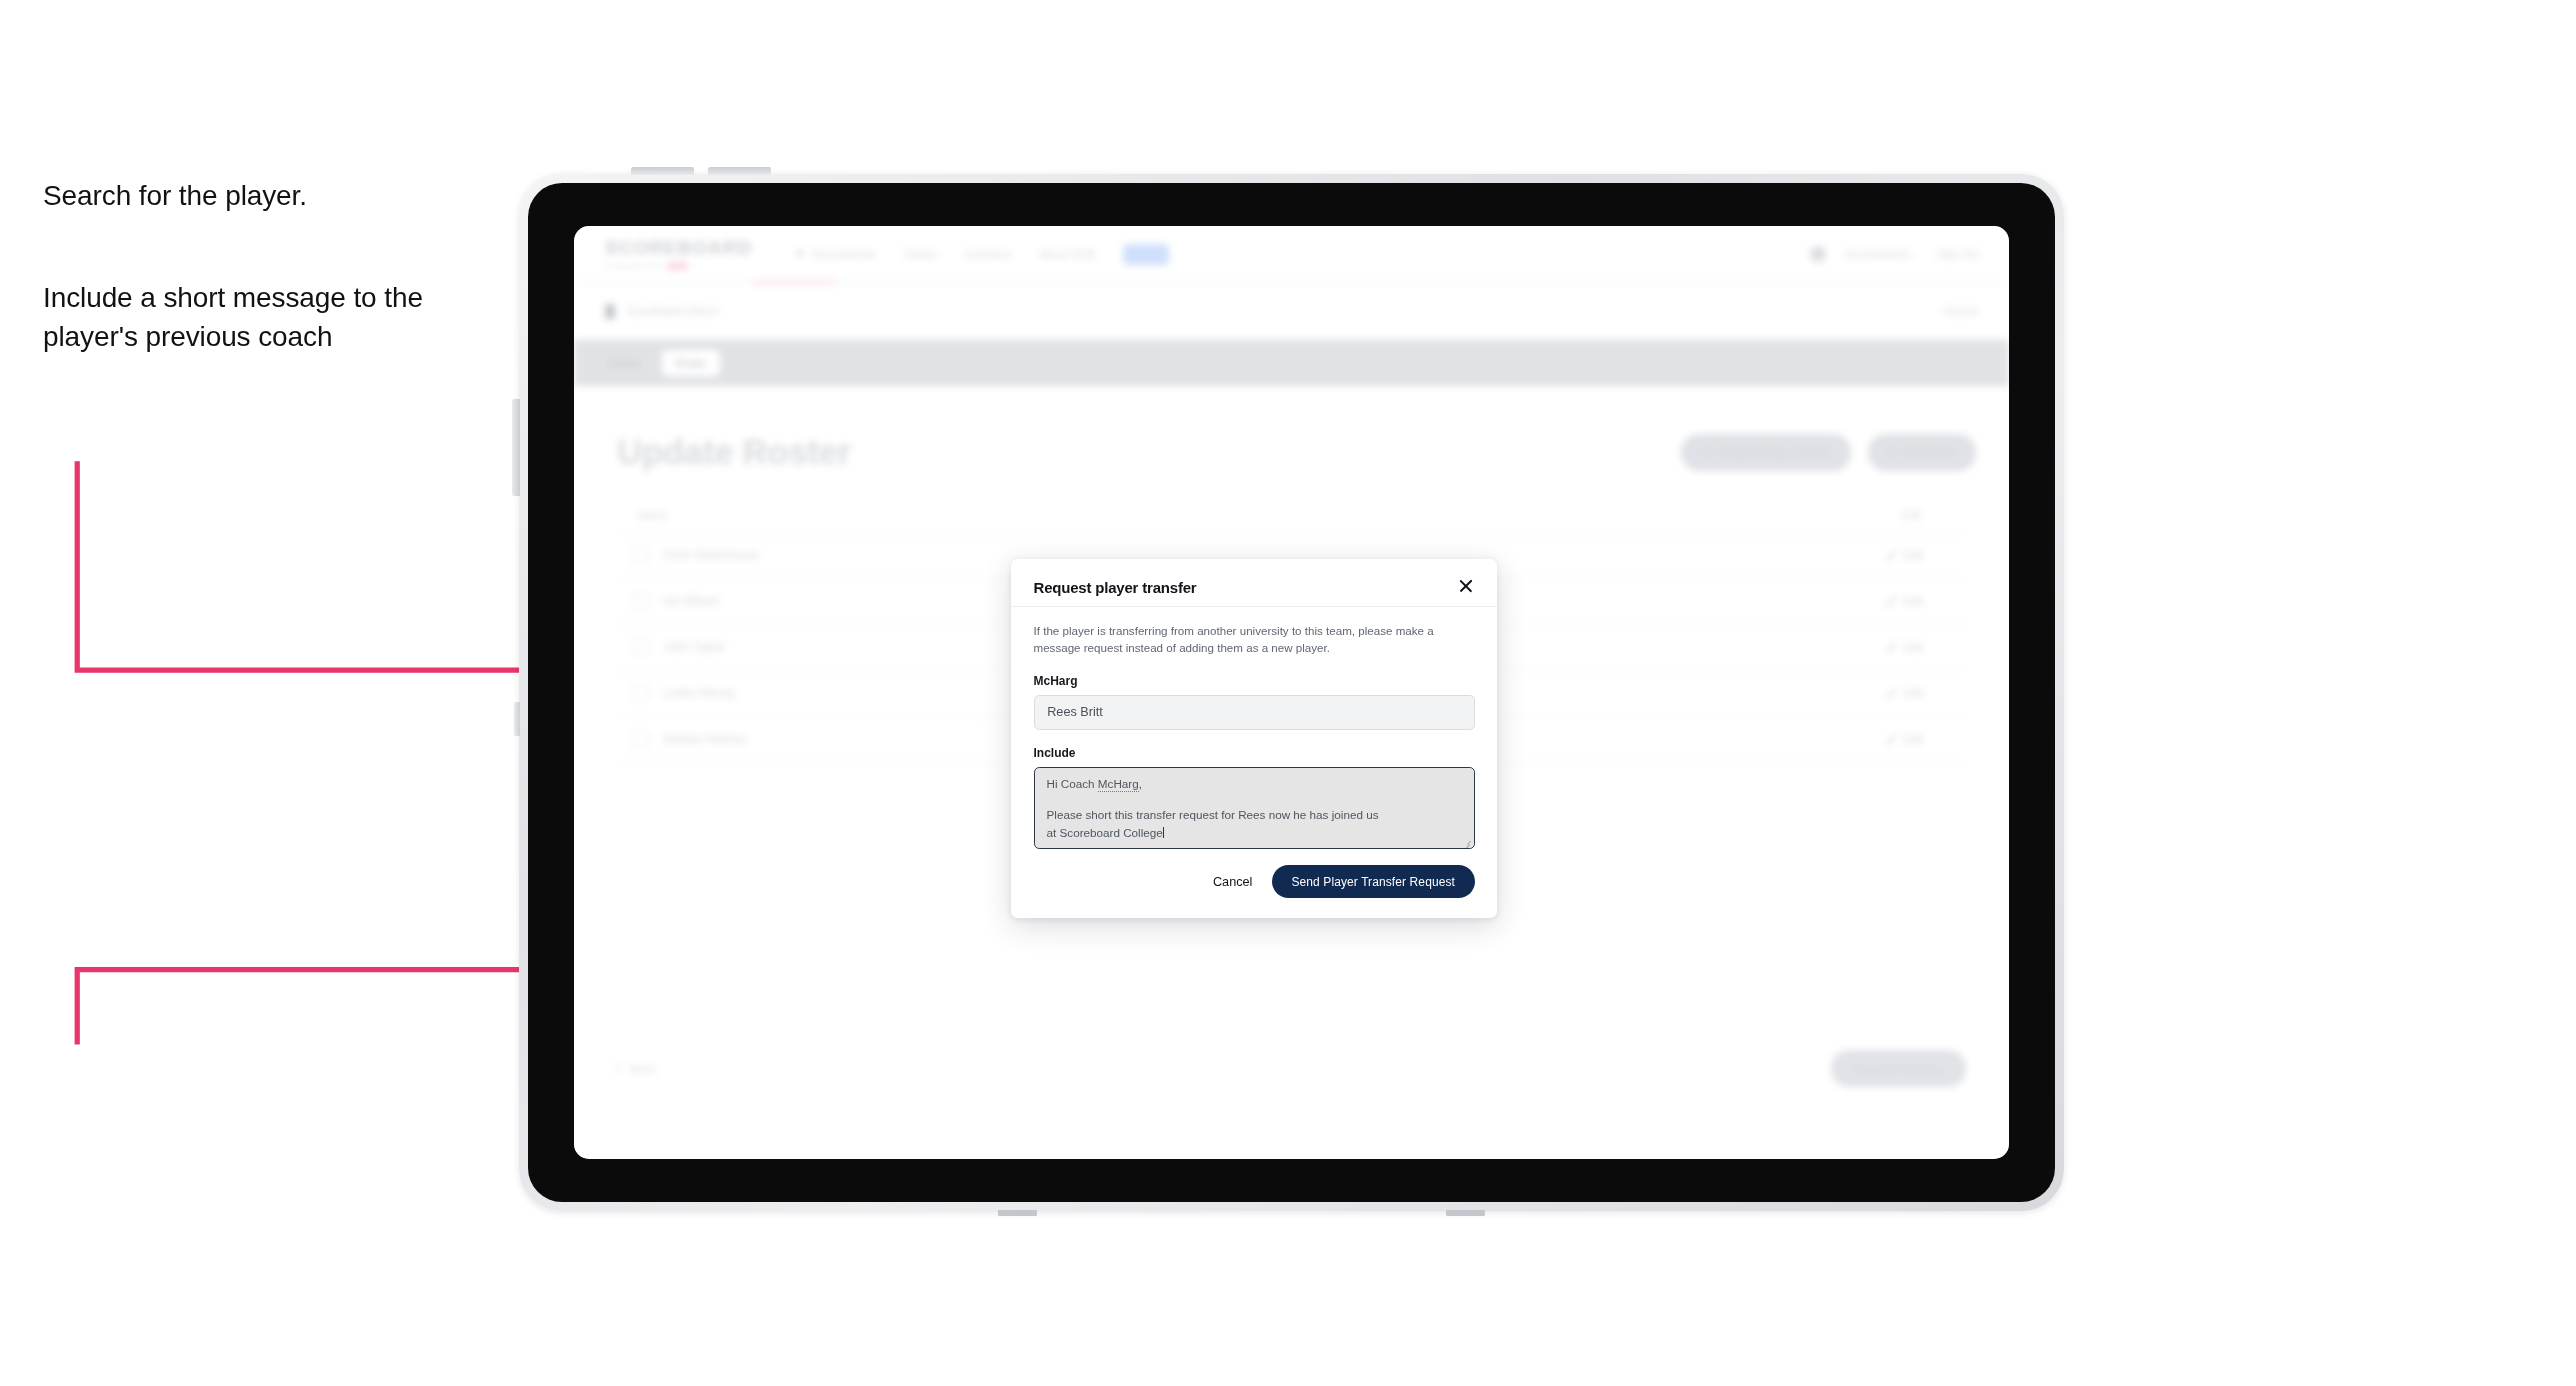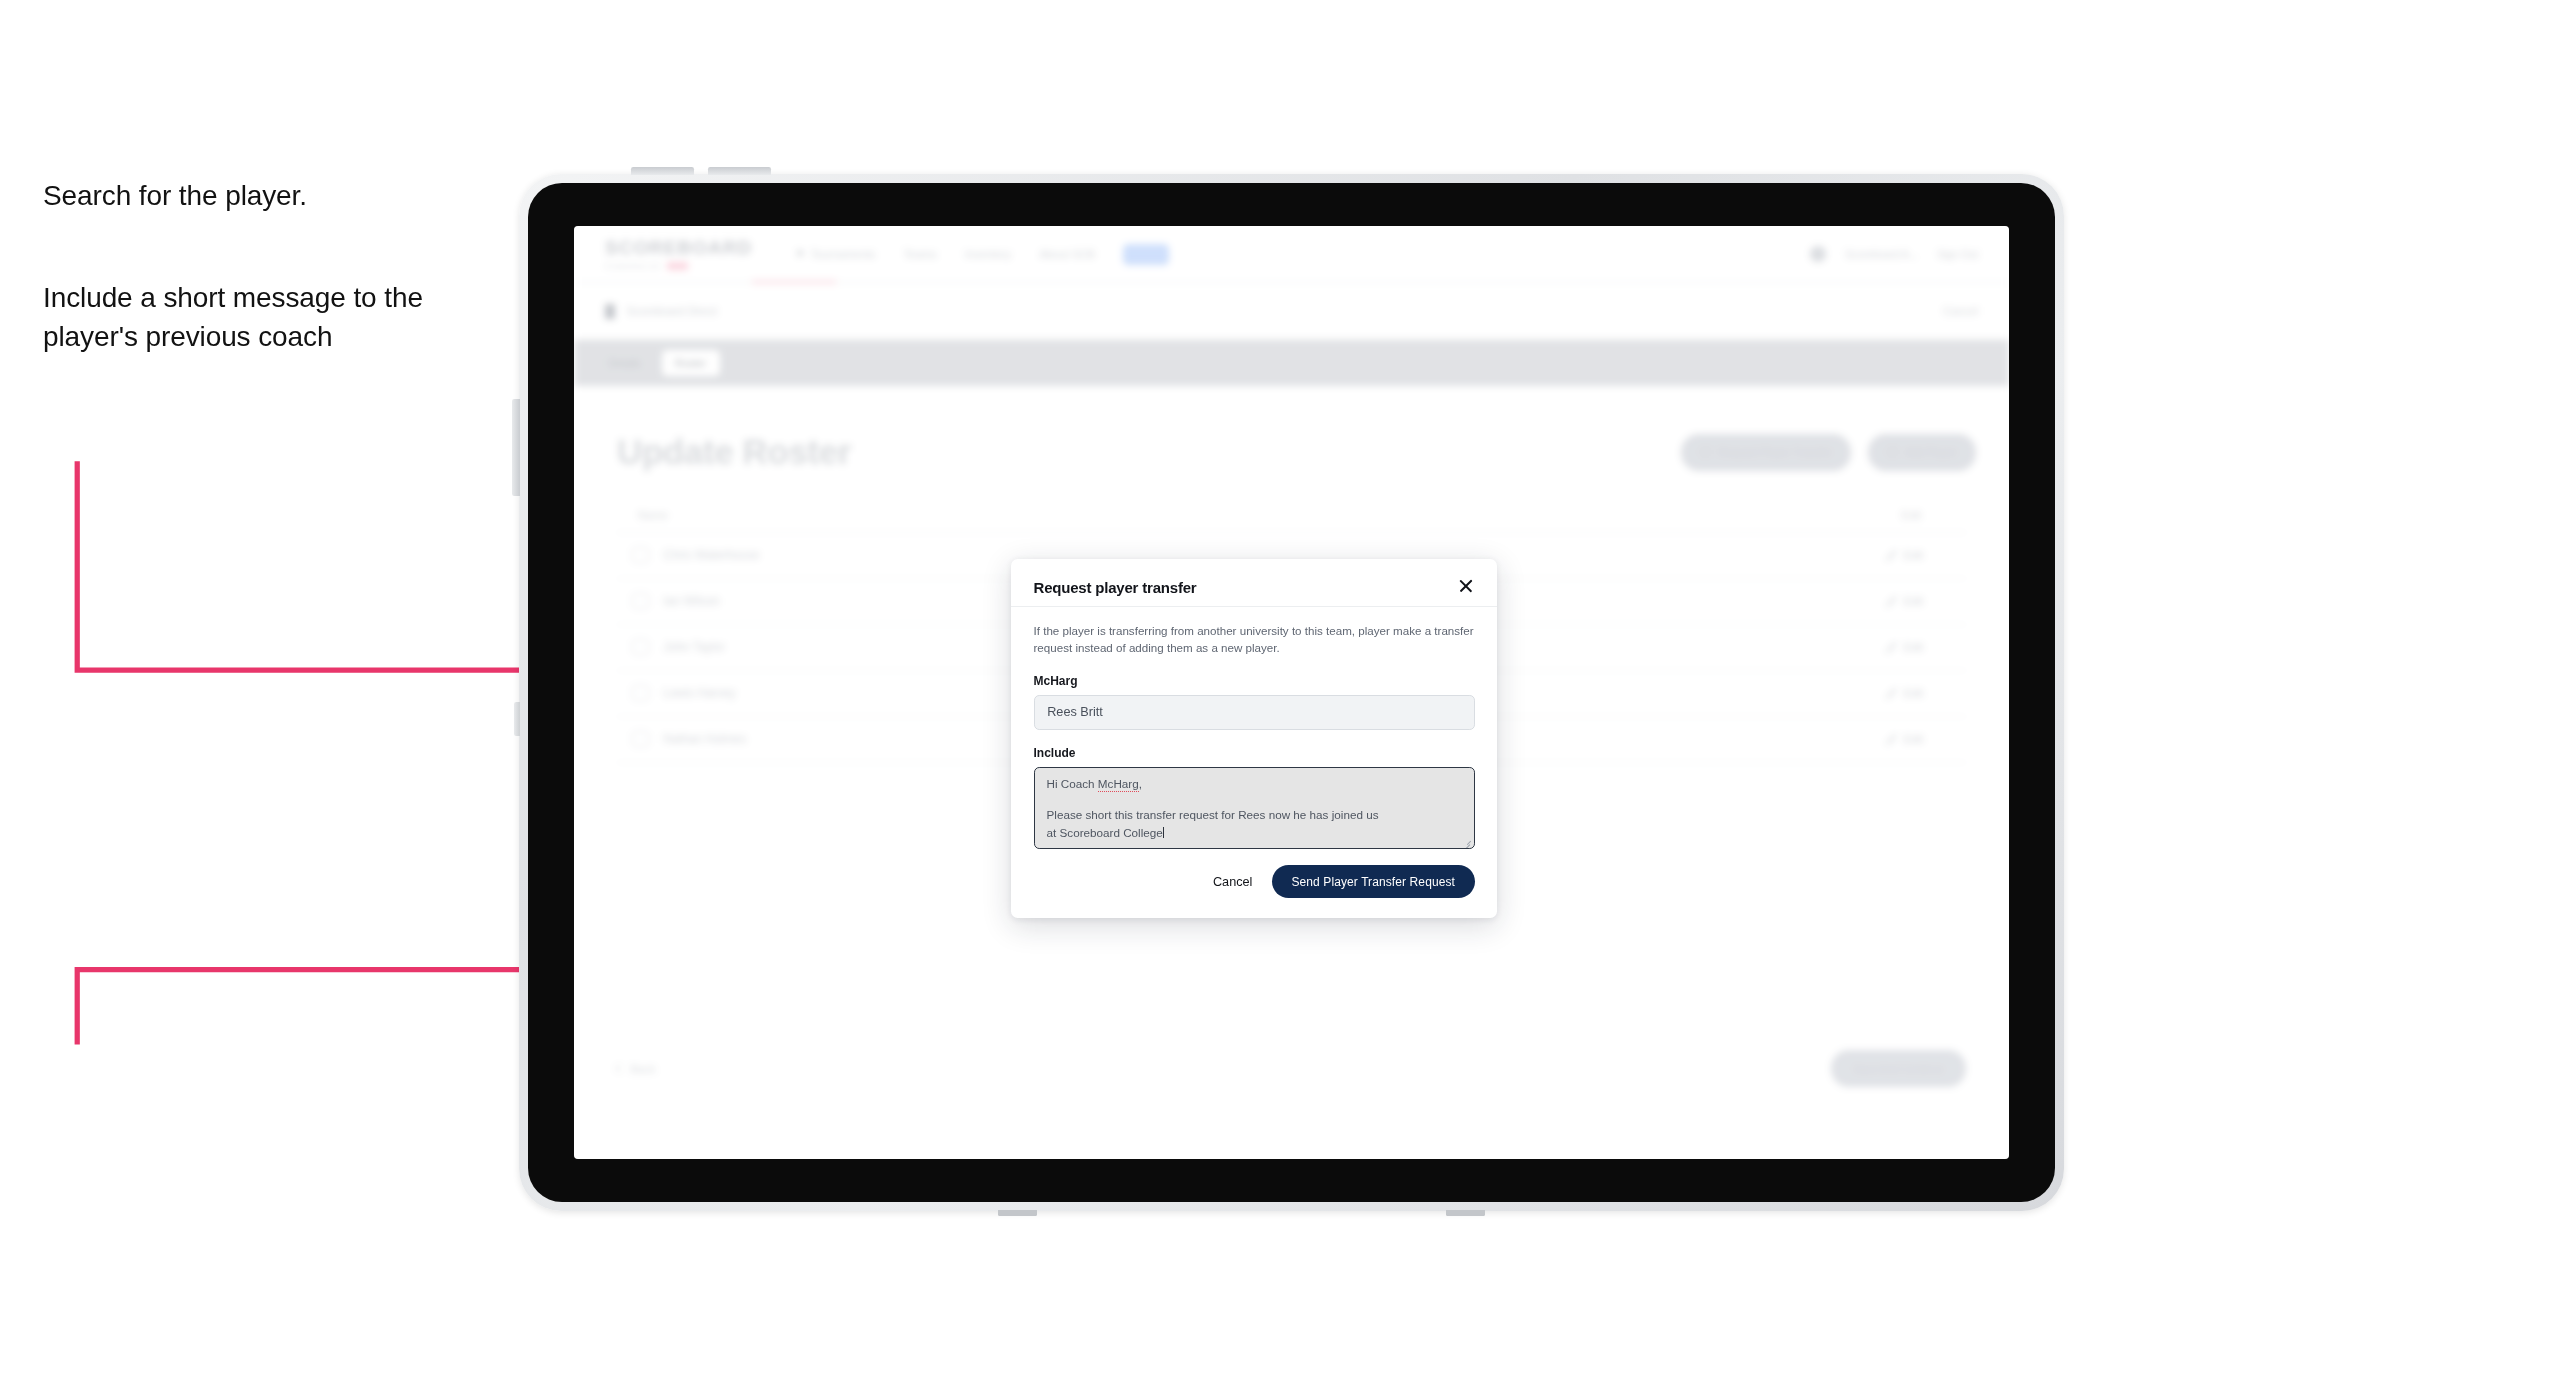--- a/index.html
+++ b/index.html
@@ -57,21 +57,21 @@
   .tablet-bezel {
     position: absolute;
     left: 9px; top: 9px; right: 9px; bottom: 9px;
     background: #0b0b0b;
     border-radius: 34px;
   }
   .tablet-screen {
     position: absolute;
     left: 55px; top: 52px; right: 55px; bottom: 52px;
     background: #ffffff;
-    border-radius: 4px;
+    border-radius: 15px;
     overflow: hidden;
   }
   
   .btn-vol {
     position: absolute;
     background: linear-gradient(180deg, #c9ccd0, #e8eaec);
     border-radius: 2.2px 2.2px 0 0;
   }
   .btn-vol.top-a { left: 112px; top: -6.7px; width: 63px; height: 7.5px; }
   .btn-vol.top-b { left: 189px; top: -6.7px; width: 63px; height: 7.5px; }
@@ -480,21 +480,21 @@
 
     <div class="modal-layer">
       <div class="modal">
 
         <div class="modal-head">
           <div class="modal-title">Request player transfer</div>
           <div class="modal-x"></div>
         </div>
 
         <div class="modal-body">
-          <div class="modal-desc">If the player is transferring from another university to this team, player make a transfer request instead of adding them as a new player.</div>
+          <div class="modal-desc">If the player is transferring from another university to this team, please make a message request instead of adding them as a new player.</div>
 
           <div class="field-label">McHarg</div>
           <input class="player-input" type="text" value="Rees Britt" style="">
 
           <div class="field-gap"></div>
 
           <div class="field-label">Include</div>
           <div class="msg-render">
             <div class="msg-line1"><span>Hi Coach </span><span class="msg-misspell">McHarg</span><span>,</span></div>
             <div class="msg-blank"></div>

